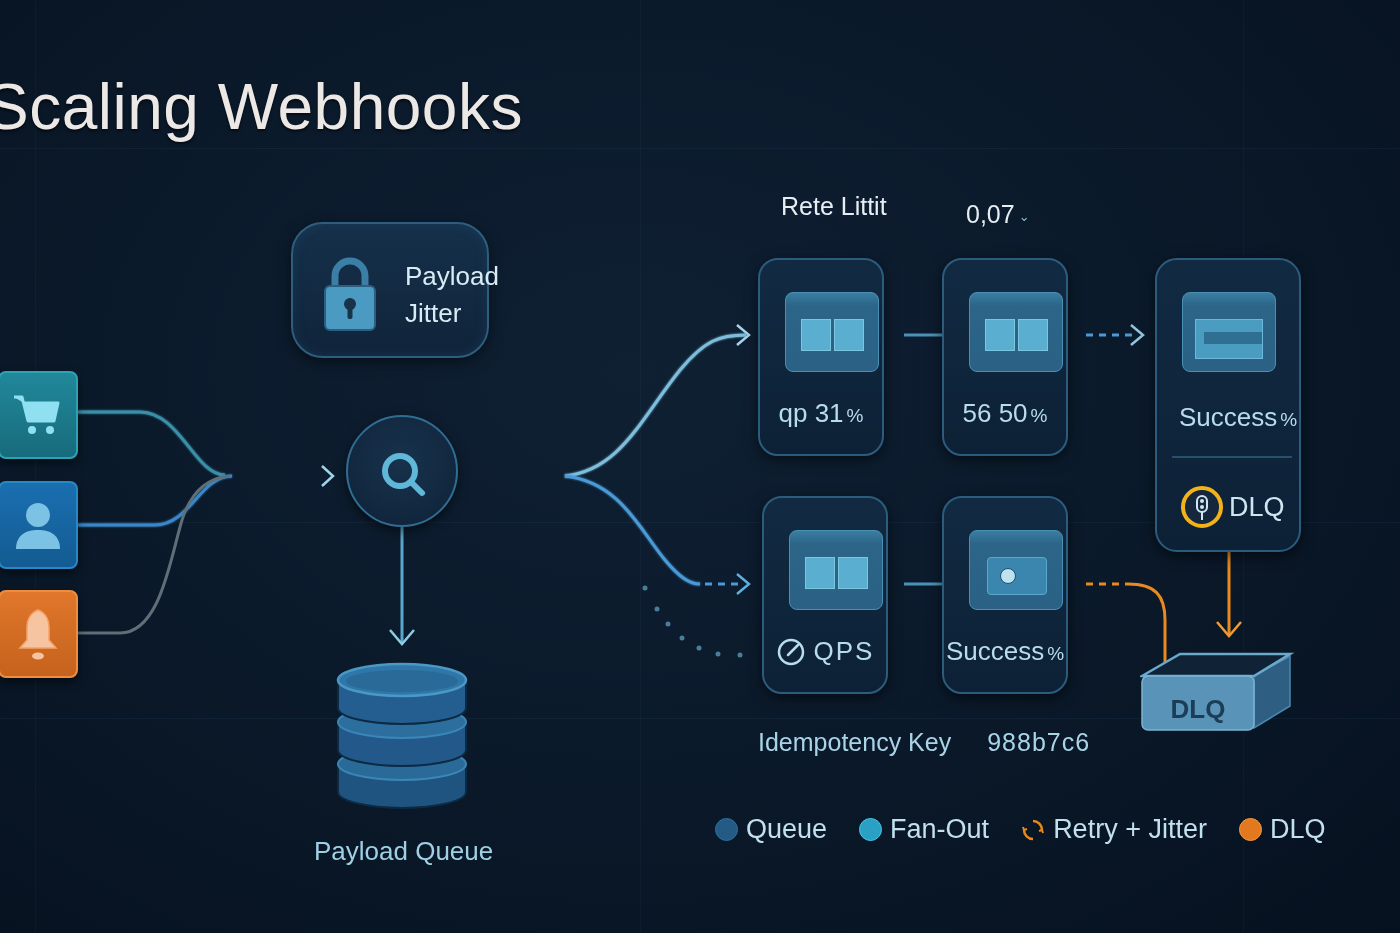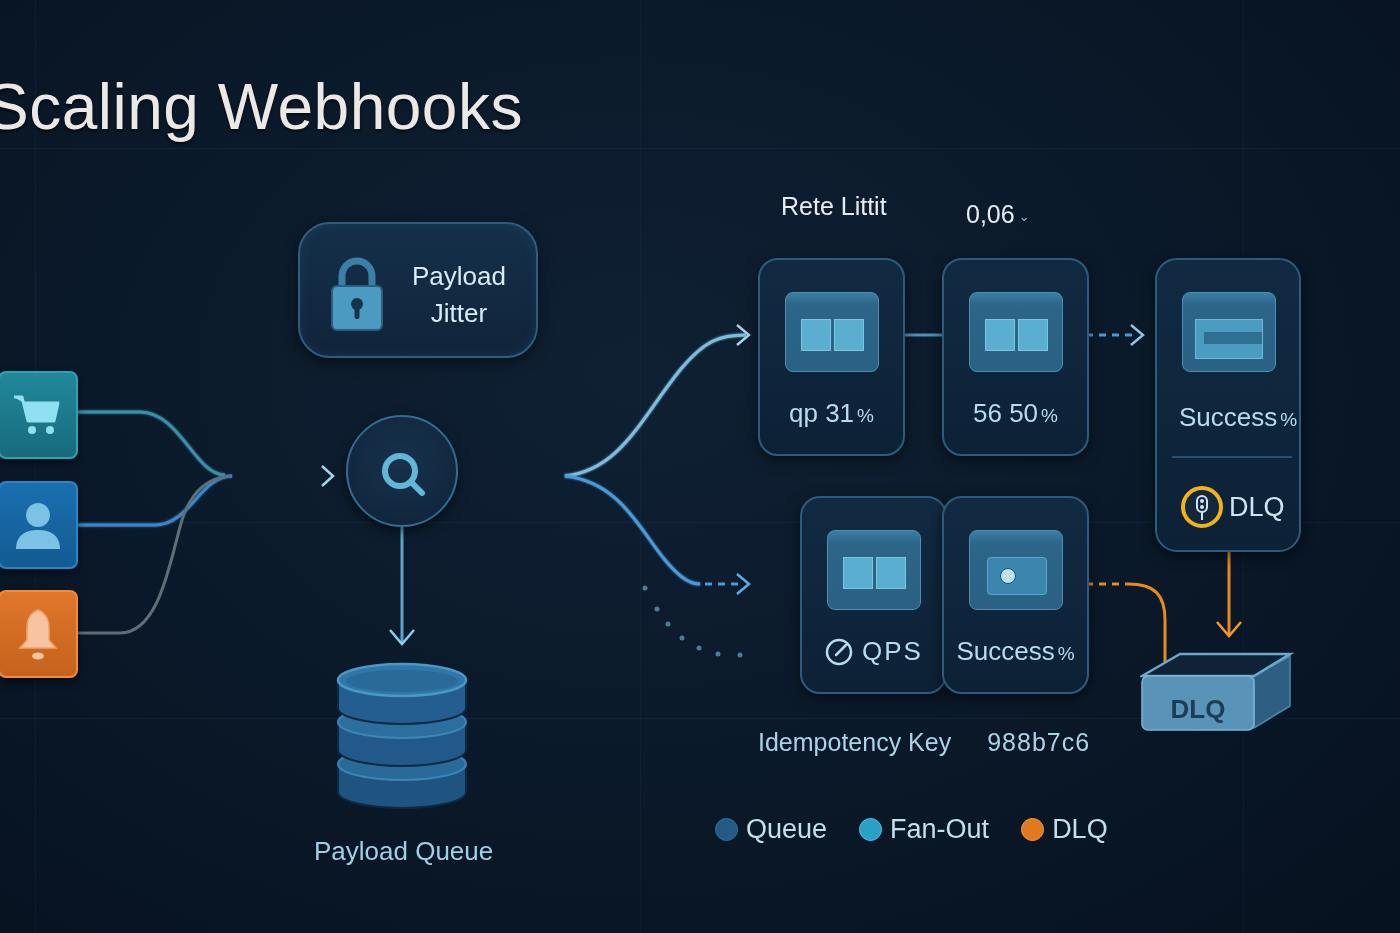--- a/index.html
+++ b/index.html
@@ -15,25 +15,24 @@
   #canvas { position: absolute; left: 0; top: 0; width: 1400px; height: 933px; }
   .abs { position: absolute; }
 
   .title {
     left: -14px; top: 70px; font-size: 64px; color: #ece8e6;
     font-family: "Liberation Sans", sans-serif; letter-spacing: 0.5px;
     text-shadow: 0 2px 3px rgba(0,0,0,0.6);
   }
 
   .signing {
-    left: 298px; top: 222px; width: 240px; height: 136px;
+    left: 291px; top: 222px; width: 198px; height: 136px;
     border: 2px solid #2e5d7e; border-radius: 32px;
     background: linear-gradient(180deg, #15304a 0%, #10243a 100%);
     box-shadow: 0 4px 14px rgba(0,0,0,0.5), inset 0 0 12px rgba(40,90,130,0.25);
-    text-align: center;
   }
   .signing .label { position: absolute; left: 112px; top: 34px; font-size: 26px; line-height: 37px; color: #d9ecf5; font-family: "Liberation Sans", sans-serif; }
   .lock { position: absolute; left: 30px; top: 30px; width: 54px; height: 78px; }
 
   .source {
     width: 80px; height: 88px; left: -2px; border-radius: 8px;
     box-shadow: 0 4px 10px rgba(0,0,0,0.5);
   }
   .src-cart { top: 371px; background: linear-gradient(180deg, #21889a, #176b7c); border: 2px solid #2aa3b5; }
   .src-user { top: 481px; background: linear-gradient(180deg, #1a6fb0, #135b92); border: 2px solid #2788c8; }
@@ -47,21 +46,21 @@
   }
   .qnode svg { position: absolute; left: 30px; top: 32px; }
 
   .dq-label { left: 314px; top: 836px; font-size: 26px; color: #9fd0e6; font-family: "Liberation Sans", sans-serif; }
 
   .rate-label { left: 781px; top: 192px; font-size: 25px; color: #e6eef4; font-family: "Liberation Sans", sans-serif; }
   .rate-value { left: 966px; top: 200px; font-size: 25px; color: #e6eef4; font-family: "Liberation Sans", sans-serif; }
   .rate-chev { display: inline-block; font-size: 13px; color: #8fbfd6; margin-left: 4px; vertical-align: middle; }
 
   .card {
-    width: 147px; height: 198px; border-radius: 20px;
+    width: 126px; height: 198px; border-radius: 20px;
     border: 2px solid #2b5c7e;
     background: linear-gradient(180deg, #112a42 0%, #0d2136 100%);
     box-shadow: 0 4px 14px rgba(0,0,0,0.55);
   }
   .card .icon-box {
     position: absolute; left: 25px; top: 32px; width: 94px; height: 80px;
     border-radius: 8px; background: linear-gradient(180deg, #3a7ea2 0%, #2c6588 16%, #2a6184 100%);
     border: 1px solid #4a90b4;
   }
   .card .icon-box .sq { position: absolute; top: 26px; width: 30px; height: 32px; background: #5aaed0; border: 1px solid #7cc6e2; }
@@ -213,21 +212,21 @@
   <g>
     <path d="M2 20 V48 A64 16 0 0 0 130 48 V20" fill="#245e90" stroke="#0d2a42" stroke-width="2"></path>
     <ellipse cx="66" cy="20" rx="64" ry="16" fill="#2e77a8" stroke="#4a98c6" stroke-width="2.5"></ellipse>
     <ellipse cx="66" cy="21" rx="56" ry="11" fill="#296a98"></ellipse>
   </g>
 </svg>
 <div class="abs dq-label">Payload Queue</div>
 
 <div class="abs rate-label">Rete Littit</div>
 <div class="abs rate-value">
-  <span>0,06</span><span class="rate-chev">⌄</span>
+  <span>0,07</span><span class="rate-chev">⌄</span>
 </div>
 
 <div class="abs card" style="left:758px; top:258px;">
   <div class="icon-box">
     <div class="sq" style="left:15px"></div>
     <div class="sq" style="left:48px"></div>
   </div>
   <div class="metric"><span>qp 31</span><span class="pct">%</span></div>
 </div>
 
@@ -251,21 +250,21 @@
         <rect x="12" y="6" width="10" height="16" rx="5" fill="none" stroke="#cfe6f2" stroke-width="2"></rect>
         <circle cx="17" cy="11" r="2" fill="#cfe6f2"></circle>
         <circle cx="17" cy="17" r="2" fill="#cfe6f2"></circle>
         <line x1="17" y1="22" x2="17" y2="30" stroke="#cfe6f2" stroke-width="2"></line>
       </svg>
     </div>
     <span class="dlq-text">DLQ</span>
   </div>
 </div>
 
-<div class="abs card" style="left:800px; top:496px;padding-left:40px;">
+<div class="abs card" style="left:762px; top:496px;padding-left:40px;">
   <div class="icon-box">
     <div class="sq" style="left:15px"></div>
     <div class="sq" style="left:48px"></div>
   </div>
   <div class="metric" style="display:flex; justify-content:center; align-items:center; gap:8px;">
     <svg width="30" height="30" viewBox="0 0 30 30">
       <circle cx="15" cy="15" r="12" fill="none" stroke="#b9dcec" stroke-width="2.5"></circle>
       <line x1="12" y1="18" x2="22" y2="8" stroke="#b9dcec" stroke-width="2.5" stroke-linecap="round"></line>
     </svg>
     <span style="letter-spacing:2px;">QPS</span>
@@ -295,16 +294,25 @@
 <div class="abs legend">
   <div class="item">
     <span class="dot queue"></span>
     <span>Queue</span>
   </div>
   <div class="item">
     <span class="dot fanout"></span>
     <span>Fan-Out</span>
   </div>
   <div class="item">
+    <svg class="retry-icon" width="24" height="24" viewBox="0 0 24 24">
+      <path d="M12 3 A9 9 0 0 1 21 12" fill="none" stroke="#e8891f" stroke-width="2.5"></path>
+      <path d="M12 21 A9 9 0 0 1 3 12" fill="none" stroke="#e8891f" stroke-width="2.5"></path>
+      <path d="M18 13 L21 12 L22 15" fill="none" stroke="#e8891f" stroke-width="2"></path>
+      <path d="M6 11 L3 12 L2 9" fill="none" stroke="#e8891f" stroke-width="2"></path>
+    </svg>
+    <span>Retry + Jitter</span>
+  </div>
+  <div class="item">
     <span class="dot dlq"></span>
     <span>DLQ</span>
   </div>
 </div>
 
 </body></html>

